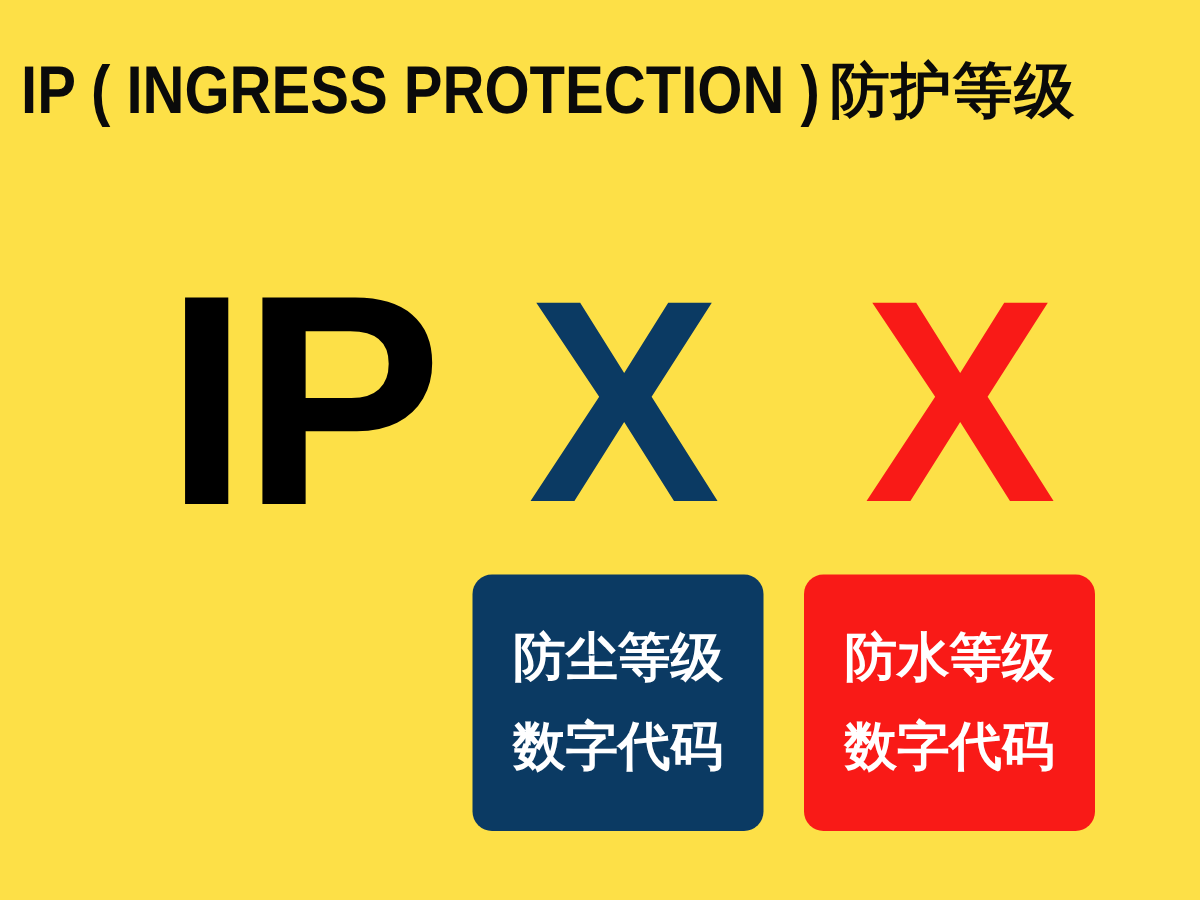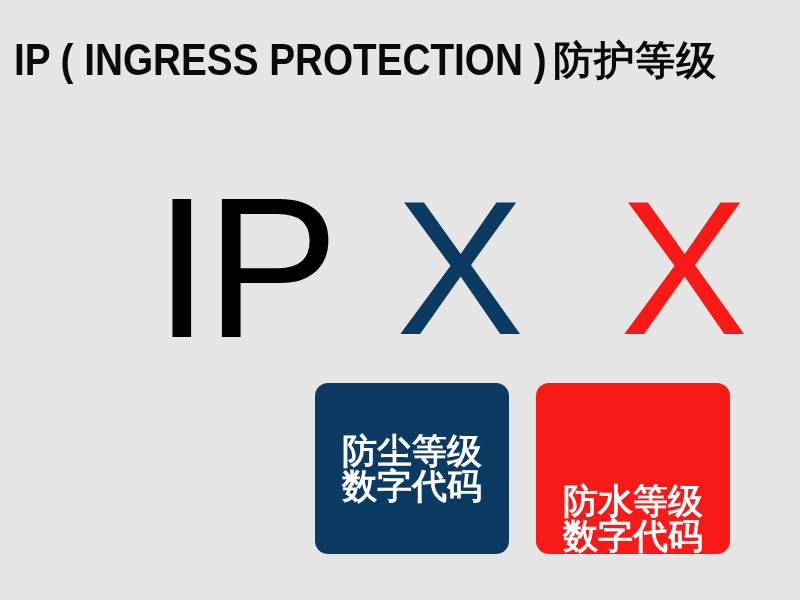--- a/index.html
+++ b/index.html
@@ -5,21 +5,21 @@
 <style>
   html, body {
     margin: 0;
     padding: 0;
     background: #ffffff;
   }
   #canvas {
     position: relative;
     width: 800px;
     height: 600px;
-    background: #e5e5e5;
+    background: #fde047;
     overflow: hidden;
     font-family: "Liberation Sans", "DejaVu Sans", sans-serif;
   }
 
   
   .title {
     position: absolute;
     left: 14px;
     top: 30px;
     width: 782px;
@@ -44,25 +44,24 @@
     font-size: 40px;
     font-weight: bold;
     display: inline-block;
     margin-left: -80px;
     letter-spacing: 1px;
   }
 
   
   .glyph {
     position: absolute;
-    font-weight: normal;
+    font-weight: bold;
     line-height: 1;
     white-space: nowrap;
     font-family: "Liberation Sans", "DejaVu Sans", sans-serif;
-    margin-left: 44px;
   }
   .glyph-ip {
     left: 110px;
     top: 168px;
     font-size: 200px;
     color: #000000;
     letter-spacing: -4px;
   }
   .glyph-x-blue {
     left: 352px;
@@ -81,23 +80,24 @@
   .card {
     position: absolute;
     top: 383px;
     width: 194px;
     height: 171px;
     border-radius: 13px;
     display: flex;
     flex-direction: column;
     align-items: center;
     justify-content: center;
+    gap: 24px;
   }
   .card-dust { left: 315px; background: #0b3a63; }
-  .card-water { left: 536px; background: #f91a17; justify-content: flex-end; }
+  .card-water { left: 536px; background: #f91a17; }
 
   .card-line {
     color: #ffffff;
     font-family: "DejaVu Sans", "Liberation Sans", sans-serif;
     font-size: 35px;
     font-weight: bold;
     line-height: 1;
     letter-spacing: 0px;
     white-space: nowrap;
   }

